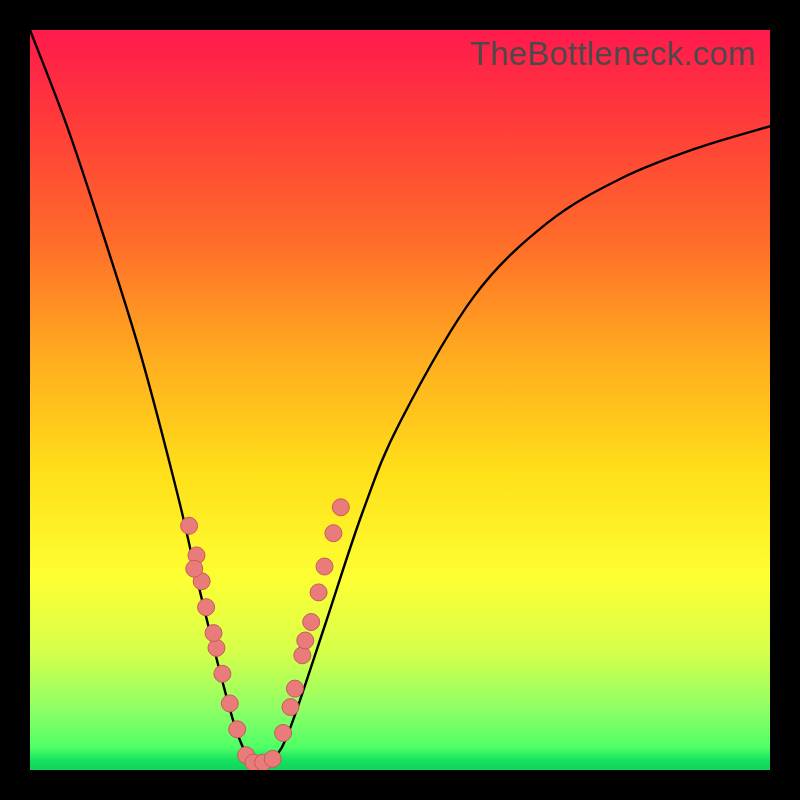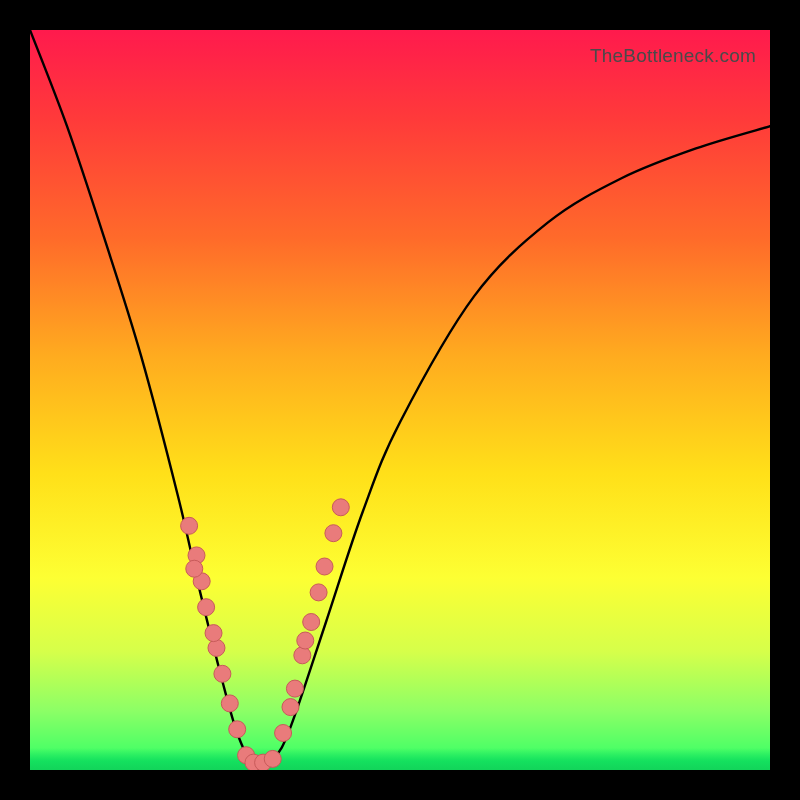--- a/index.html
+++ b/index.html
@@ -29,24 +29,24 @@
       #ffab1f 44%,
       #ffe019 60%,
       #fdff33 74%,
       #d6ff4a 84%,
       #8cff66 92%,
       #2bff66 100%
     );
   }
   .watermark {
     position: absolute;
-    top: 15px;
+    top: 5px;
     right: 14px;
     color: #4a4a4a;
-    font-size: 19px;
+    font-size: 33px;
     font-weight: 500;
     letter-spacing: 0.2px;
     user-select: none;
   }
   svg.curve {
     position: absolute;
     left: 0;
     top: 0;
     width: 740px;
     height: 740px;

